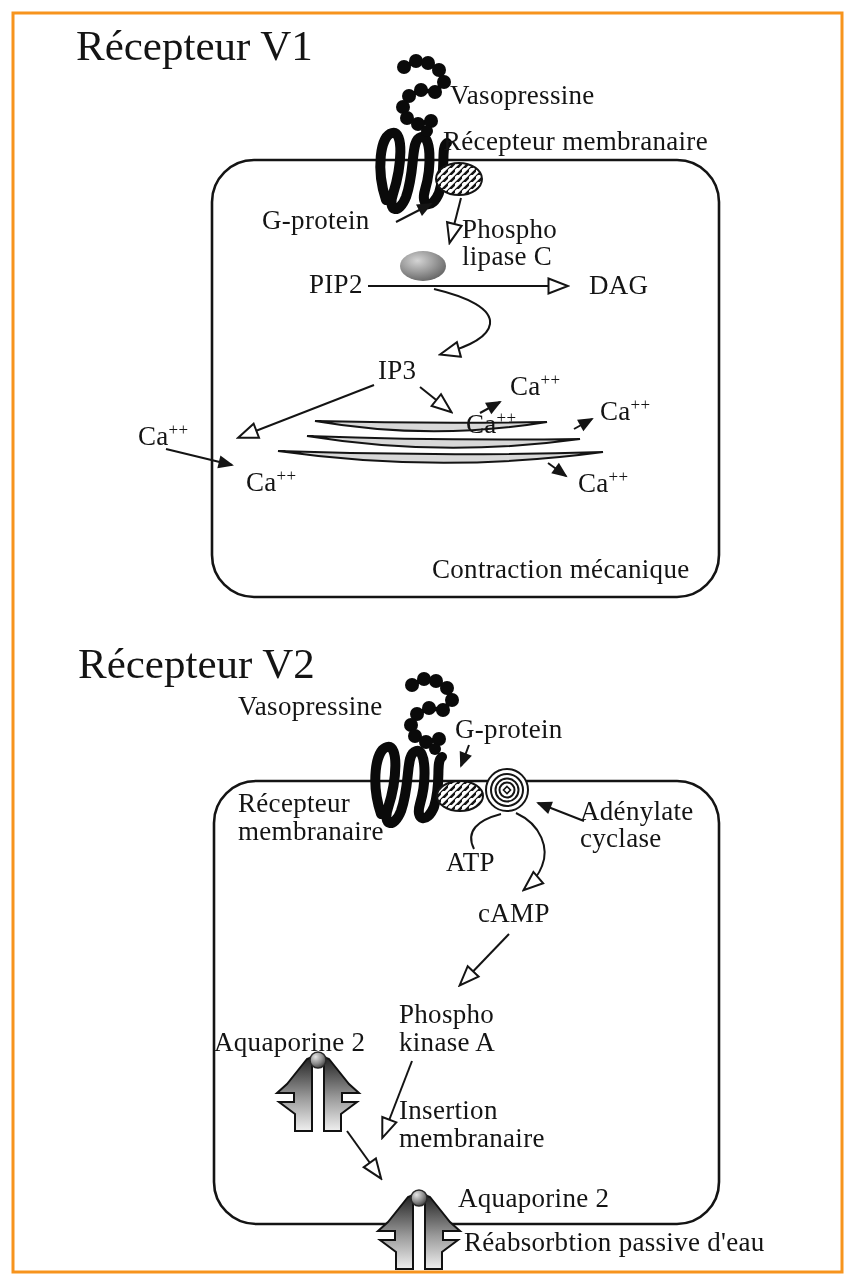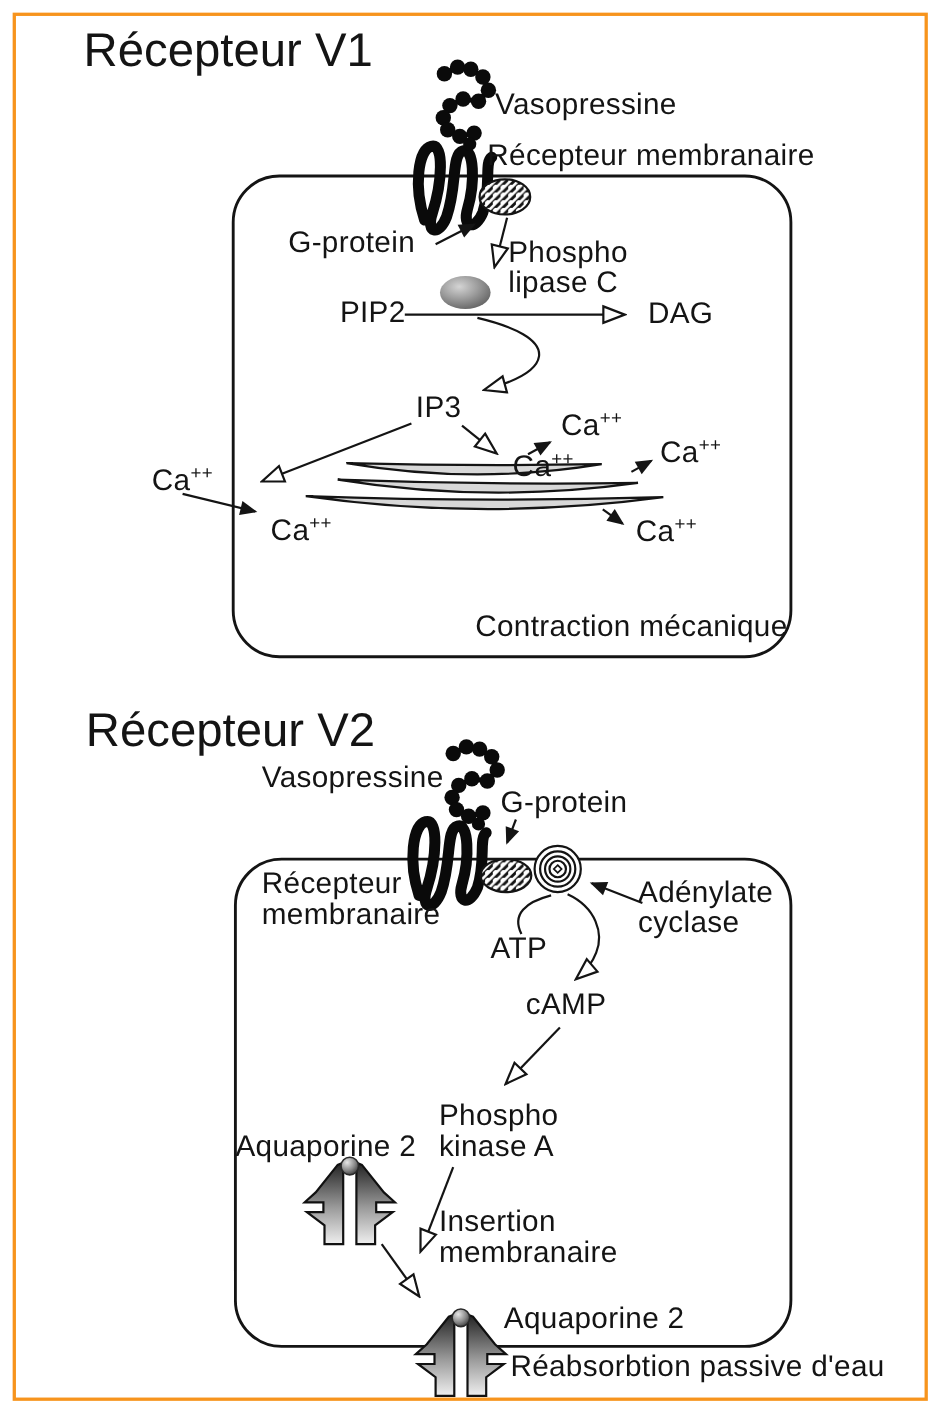--- a/index.html
+++ b/index.html
@@ -1,17 +1,17 @@
 <!DOCTYPE html>
 <html><head>
 <meta charset="utf-8">
 <style>
   html,body{margin:0;padding:0;background:#ffffff;}
   .stage{position:relative;width:850px;height:1286px;background:#ffffff;overflow:hidden;
-         font-family:Liberation Sans, sans-serif;}
+         font-family:Liberation Serif, serif;}
   svg{position:absolute;left:0;top:0;}
   text{fill:#141414;}
   .t{font-size:27px;letter-spacing:0.3px;}
   .title{font-size:43px;}
   .sup{font-size:17px;}
   .line{stroke:#141414;stroke-width:2;fill:none;}
   .cell{stroke:#141414;stroke-width:2.6;fill:none;}
   .lens{fill:#d8d8d8;stroke:#141414;stroke-width:2;}
   .ring{fill:none;stroke:#141414;stroke-width:2;}
 </style>

